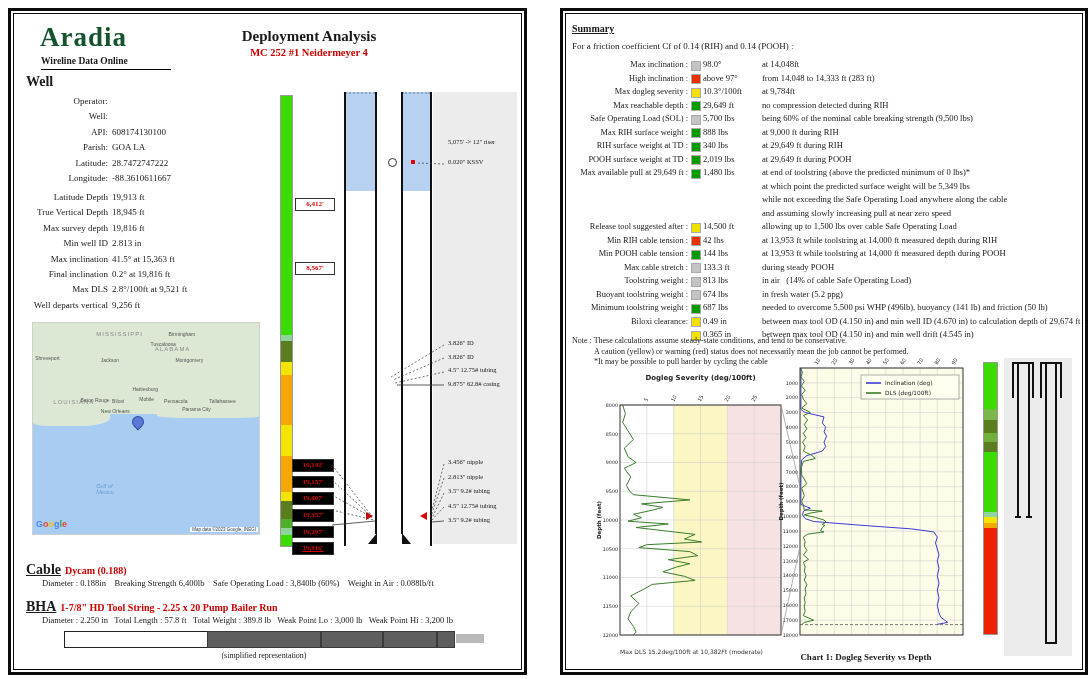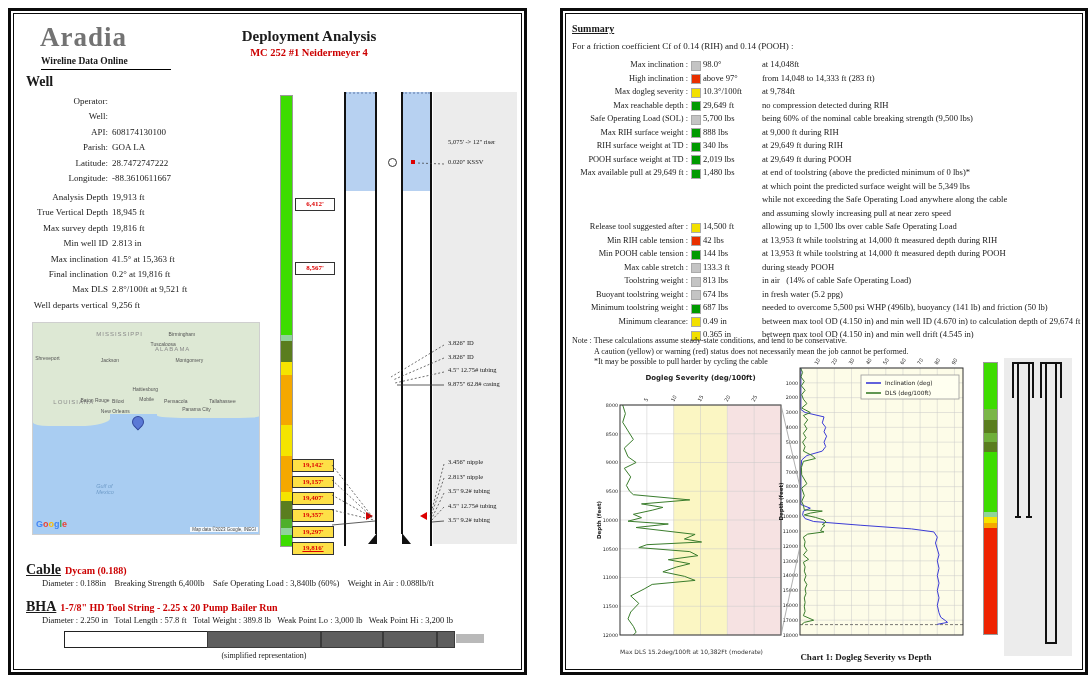--- a/index.html
+++ b/index.html
@@ -3,21 +3,21 @@
 <meta charset="utf-8">
 <style>
   html,body{margin:0;padding:0;}
   body{width:1090px;height:679px;background:#ffffff;position:relative;
        font-family:"Liberation Serif",serif;color:#1a1a1a;}
   .a{position:absolute;}
   .page{position:absolute;border:3px solid #0b0b0b;background:#fff;}
   .inner{position:absolute;inset:2px;border:1px solid #0b0b0b;background:#fff;overflow:hidden;}
 
   
-  .logo-title{font-size:27px;font-weight:bold;color:#737373;letter-spacing:1px;}
+  .logo-title{font-size:27px;font-weight:bold;color:#14532d;letter-spacing:1px;}
   .logo-sub{font-size:9.5px;font-weight:bold;}
   .logo-rule{height:1px;background:#000;}
   .doc-title{font-size:15px;font-weight:bold;text-align:center;}
   .doc-sub{font-size:10.5px;font-weight:bold;color:#cc0000;text-align:center;}
   .sec-head{font-size:14px;font-weight:bold;}
   .frow{display:flex;line-height:15.4px;font-size:9px;}
   .flabel{width:92px;text-align:right;flex:none;}
   .fvalue{margin-left:4px;white-space:pre;}
   .details{font-size:8.5px;white-space:pre;}
   .sec-title-red{color:#cc0000;font-weight:bold;font-size:10px;}
@@ -28,21 +28,21 @@
   .graypanel{background:#ececec;}
   .bluecol{background:#b7d1f1;border-top:2px dotted #8aa4cc;}
   .wall{background:#111;}
   .foot-l{width:0;height:0;border-style:solid;border-width:0 0 11px 9px;border-color:transparent transparent #111 transparent;}
   .foot-r{width:0;height:0;border-style:solid;border-width:0 9px 11px 0;border-color:transparent transparent #111 transparent;}
   .tri-r{width:0;height:0;border-style:solid;border-width:4px 0 4px 7px;border-color:transparent transparent transparent #dd0000;}
   .tri-l{width:0;height:0;border-style:solid;border-width:4px 7px 4px 0;border-color:transparent #dd0000 transparent transparent;}
   .schlabel div{height:13.6px;font-size:6.5px;white-space:pre;}
   .schlabel2 div{height:14.5px;font-size:6.5px;white-space:pre;}
   .tinylabel{font-size:6.5px;white-space:pre;}
-  .dstack .dbox{width:40px;height:10.5px;margin-bottom:4.2px;border:1px solid #333;background:#fde047;
+  .dstack .dbox{width:40px;height:10.5px;margin-bottom:4.2px;border:1px solid #333;background:#000000;
       color:#dd0000;font-weight:bold;font-size:7px;text-align:center;line-height:10.5px;}
   .dstack .dbox:last-child{text-decoration:underline;}
   .redbox{border:1px solid #333;background:#fff;color:#dd0000;font-weight:bold;font-size:7px;
       text-align:center;line-height:11px;width:38px;height:11px;}
   .sevbar{display:flex;flex-direction:column;border:1px solid #9a9a9a;}
   .sevbar div{width:100%;}
 
   
   .map{overflow:hidden;border:1px solid #cfcfcf;background:#dde8d4;}
   .map .water{position:absolute;left:0;right:0;bottom:0;height:57%;background:#a9cdf2;}
@@ -113,21 +113,21 @@
           <span class="flabel">Latitude:</span>
           <span class="fvalue">28.7472747222</span>
         </div>
         <div class="frow">
           <span class="flabel">Longitude:</span>
           <span class="fvalue">-88.3610611667</span>
         </div>
       </div>
     <div class="a" style="left:2px;top:176px;width:260px;">
         <div class="frow">
-          <span class="flabel">Analysis Depth</span>
+          <span class="flabel">Latitude Depth</span>
           <span class="fvalue">19,913 ft</span>
         </div>
         <div class="frow">
           <span class="flabel">True Vertical Depth</span>
           <span class="fvalue">18,945 ft</span>
         </div>
         <div class="frow">
           <span class="flabel">Max survey depth</span>
           <span class="fvalue">19,816 ft</span>
         </div>
@@ -415,21 +415,21 @@
         </div>
         <div class="srow">
           <span class="slabel">Minimum toolstring weight :</span>
           <span class="chip" style="background: rgb(0, 154, 0);"></span>
           <span class="svalue">687 lbs</span>
           <span class="sdesc">
             <div>needed to overcome 5,500 psi WHP (496lb), buoyancy (141 lb) and friction (50 lb)</div>
           </span>
         </div>
         <div class="srow">
-          <span class="slabel">Minimum clearance:</span>
+          <span class="slabel">Biloxi clearance:</span>
           <span class="chip" style="background: rgb(242, 224, 0);"></span>
           <span class="svalue">0.49 in</span>
           <span class="sdesc">
             <div>between max tool OD (4.150 in) and min well ID (4.670 in) to calculation depth of 29,674 ft</div>
           </span>
         </div>
         <div class="srow">
           <span class="slabel"></span>
           <span class="chip" style="background: rgb(242, 224, 0);"></span>
           <span class="svalue">0.365 in</span>

